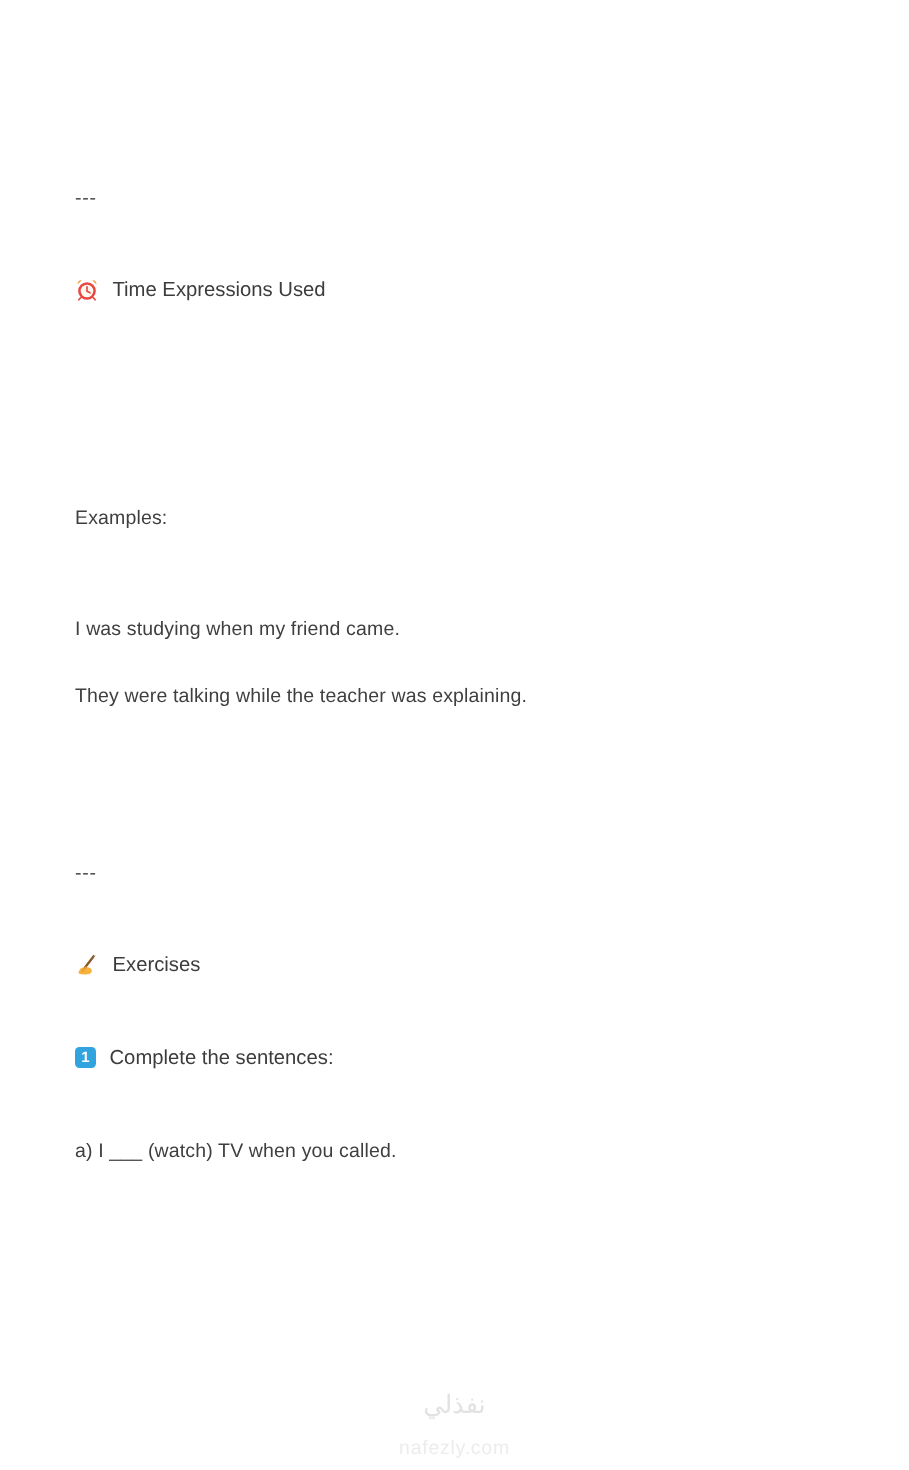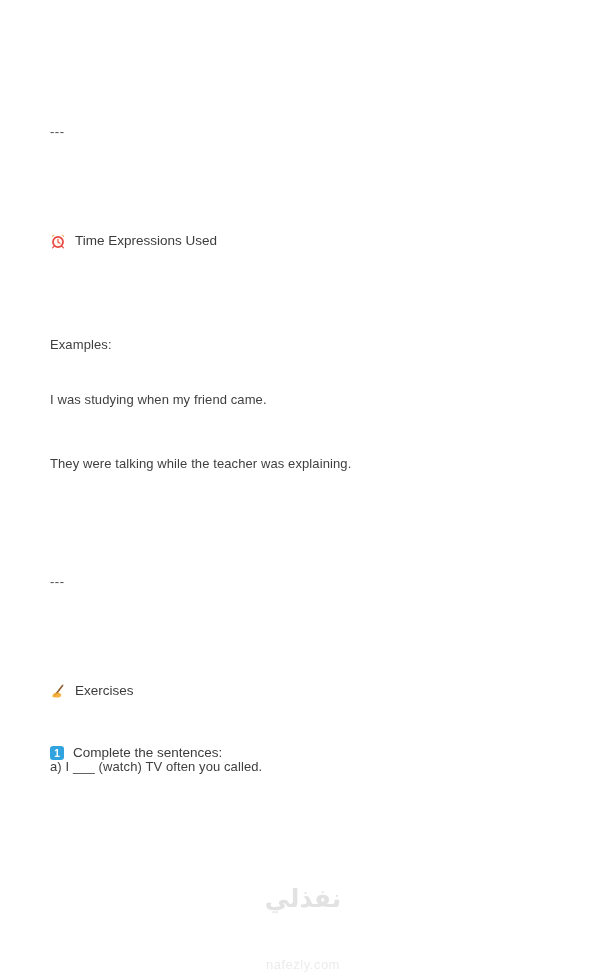--- a/index.html
+++ b/index.html
@@ -27,21 +27,20 @@
   .sep {
     color: #4a4a4a;
     letter-spacing: 0.5px;
   }
   .icon-row {
     position: absolute;
     left: 50px;
     display: flex;
     align-items: center;
     gap: 9px;
-    margin-top: 48px;
   }
   .icon-row .label {
     font-size: 13.5px;
     line-height: 16px;
     color: #3c3c3c;
   }
   .keycap {
     width: 14px;
     height: 14px;
     border-radius: 3px;
@@ -58,24 +57,24 @@
     display: block;
     flex: 0 0 auto;
   }
   .watermark {
     position: absolute;
     left: 0;
     width: 100%;
     text-align: center;
   }
   .wm-logo {
-    top: 884px;
+    top: 927px;
     font-family: "DejaVu Sans", sans-serif;
-    font-size: 25px;
-    font-weight: bold;
+    font-size: 17px;
+    font-weight: normal;
     color: #e2e2e2;
     direction: rtl;
   }
   .wm-site {
     top: 957px;
     font-size: 13px;
     letter-spacing: 0.5px;
     color: #ececec;
   }
 </style>
@@ -95,38 +94,38 @@
       <path d="M8 6.2 L8 9.2 L10 10.2" stroke="#e8463f" stroke-width="1.1" fill="none" stroke-linecap="round"></path>
       <path d="M3.6 13.6 L2.6 14.9" stroke="#e8463f" stroke-width="1.1" stroke-linecap="round"></path>
       <path d="M12.4 13.6 L13.4 14.9" stroke="#e8463f" stroke-width="1.1" stroke-linecap="round"></path>
     </svg>
     <span class="label">Time Expressions Used</span>
   </div>
 
 
 
   <div class="txt" style="top:337px">Examples:</div>
-  <div class="txt" style="top:392px">I was studying when my friend came.</div>
+  <div class="txt" style="top:411px">I was studying when my friend came.</div>
   <div class="txt" style="top:456px">They were talking while the teacher was explaining.</div>
 
   <div class="txt sep" style="top:574px">---</div>
 
   <div class="icon-row" style="top:635px">
     <svg class="emoji-svg" width="16" height="16" viewBox="0 0 16 16">
       <path d="M2.2 13.6 Q3.2 9.4 7.2 9.6 Q11.6 9.9 11.2 12.6 Q10.6 14.8 6.4 14.6 Q2.6 14.4 2.2 13.6 Z" fill="#f5b23e"></path>
       <path d="M6.8 9.9 L12.6 2.4" stroke="#8a5a2b" stroke-width="1.6" stroke-linecap="round"></path>
       <path d="M12.3 2.7 L13.4 1.4 L13.9 2.3 Z" fill="#d8d8d8"></path>
       <path d="M4.9 12.2 L7.3 9.8" stroke="#e89a2e" stroke-width="1.2" stroke-linecap="round"></path>
     </svg>
     <span class="label">Exercises</span>
   </div>
 
   <div class="icon-row" style="top:697px">
     <span class="keycap">1</span>
     <span class="label">Complete the sentences:</span>
   </div>
 
-  <div class="txt" style="top:759px">a) I ___ (watch) TV often you called.</div>
+  <div class="txt" style="top:759px">a) I ___ (watch) TV when you called.</div>
 
   <div class="watermark wm-logo">نفذلي</div>
   <div class="watermark wm-site">nafezly.com</div>
 
 </div>
 
 </body></html>

